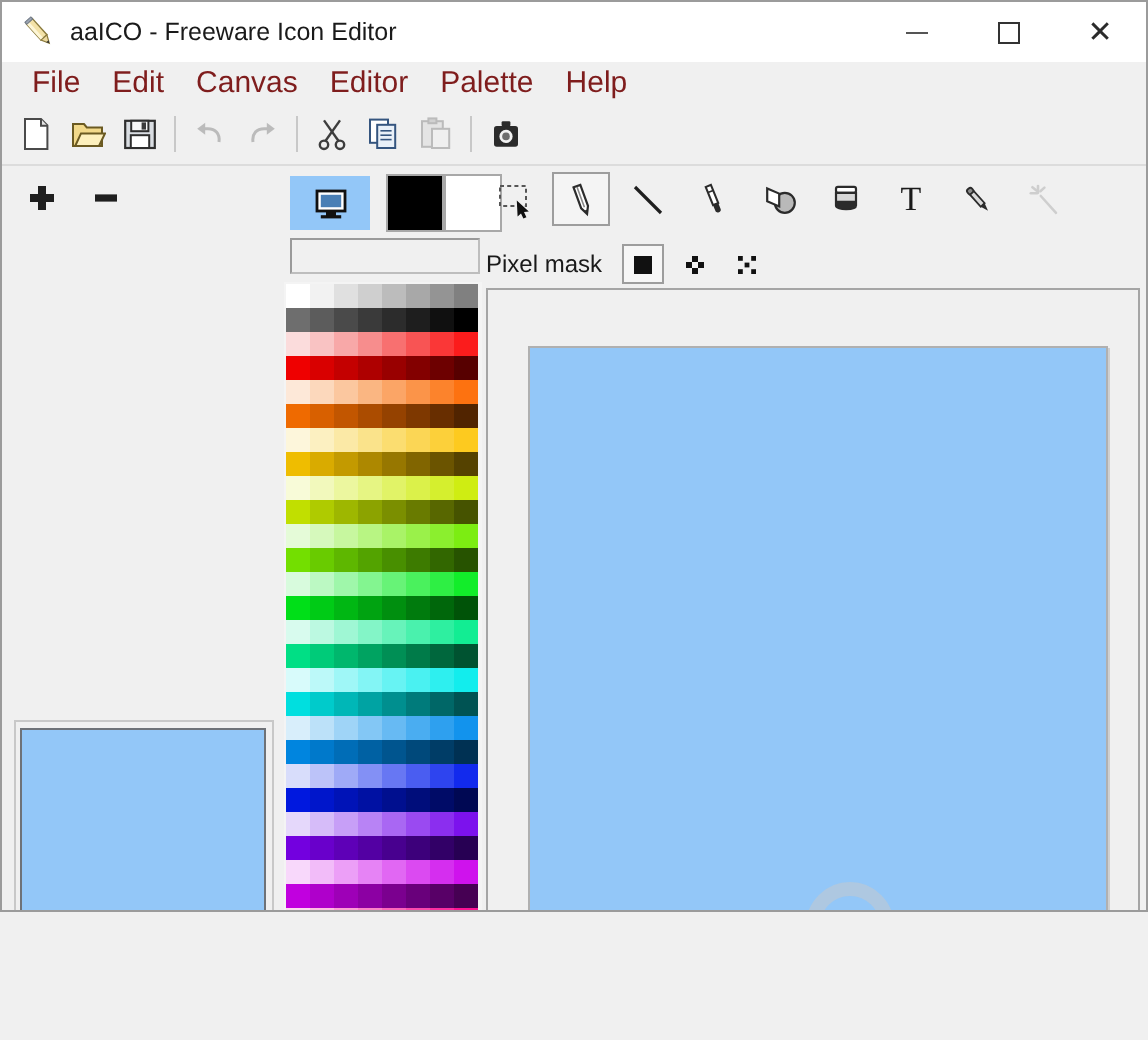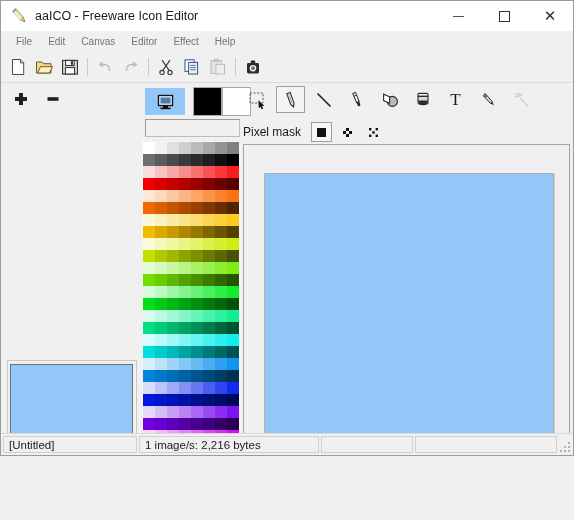--- a/index.html
+++ b/index.html
@@ -48,21 +48,21 @@
 
   
   .menubar {
     position: absolute; left: 0; top: 30px;
     width: 572px; height: 21px;
     background: #f0f0f0;
     display: flex; align-items: center;
     padding-left: 7px;
   }
   .menu-item {
-    font-size: 10px; color: #737373;
+    font-size: 15px; color: #7f1d1d;
     padding: 2px 8px 3px 8px;
     white-space: nowrap;
   }
 
   
   .toolbar {
     position: absolute; left: 0; top: 51px;
     width: 572px; height: 31px;
     background: #f0f0f0;
     display: flex; align-items: center;
@@ -282,21 +282,21 @@
           <span class="cl">✕</span>
         </div>
     </div>
   </div>
 
   <div class="menubar">
     <div class="menu-item">File</div>
     <div class="menu-item">Edit</div>
     <div class="menu-item">Canvas</div>
     <div class="menu-item">Editor</div>
-    <div class="menu-item">Effect</div>
+    <div class="menu-item">Palette</div>
     <div class="menu-item">Help</div>
   </div>
 
   <div class="toolbar">
     <div class="tb-btn">
       <svg width="18" height="18" viewBox="0 0 18 18">
         <path d="M3.5 1.5h8l3.2 3.2v11.8h-11.2z" fill="#fff" stroke="#4a4a4a" stroke-width="1"></path>
         <path d="M11.5 1.5v3.4h3.2" fill="#e4e4e4" stroke="#4a4a4a" stroke-width="1"></path>
       </svg>
     </div>
@@ -738,28 +738,14 @@
   </div>
 
   <div class="canvas-frame">
     <div class="canvas-art" style="background: rgb(147, 199, 248);"></div>
   </div>
 
   <div class="watermark">
     <div class="wm-ring"></div>
   </div>
 
-  <div class="statusbar">
-    <div class="sb-cell sb-1">[Untitled]</div>
-    <div class="sb-cell sb-2">1 image/s: 2,216 bytes</div>
-    <div class="sb-cell sb-3"></div>
-    <div class="sb-cell sb-4"></div>
-    <div class="grip">
-      <i style="left:10px;top:2px"></i>
-      <i style="left:6px;top:6px"></i>
-        <i style="left:10px;top:6px"></i>
-      <i style="left:2px;top:10px"></i>
-        <i style="left:6px;top:10px"></i>
-        <i style="left:10px;top:10px"></i>
-    </div>
-  </div>
 
 </div>
 
 </body></html>

